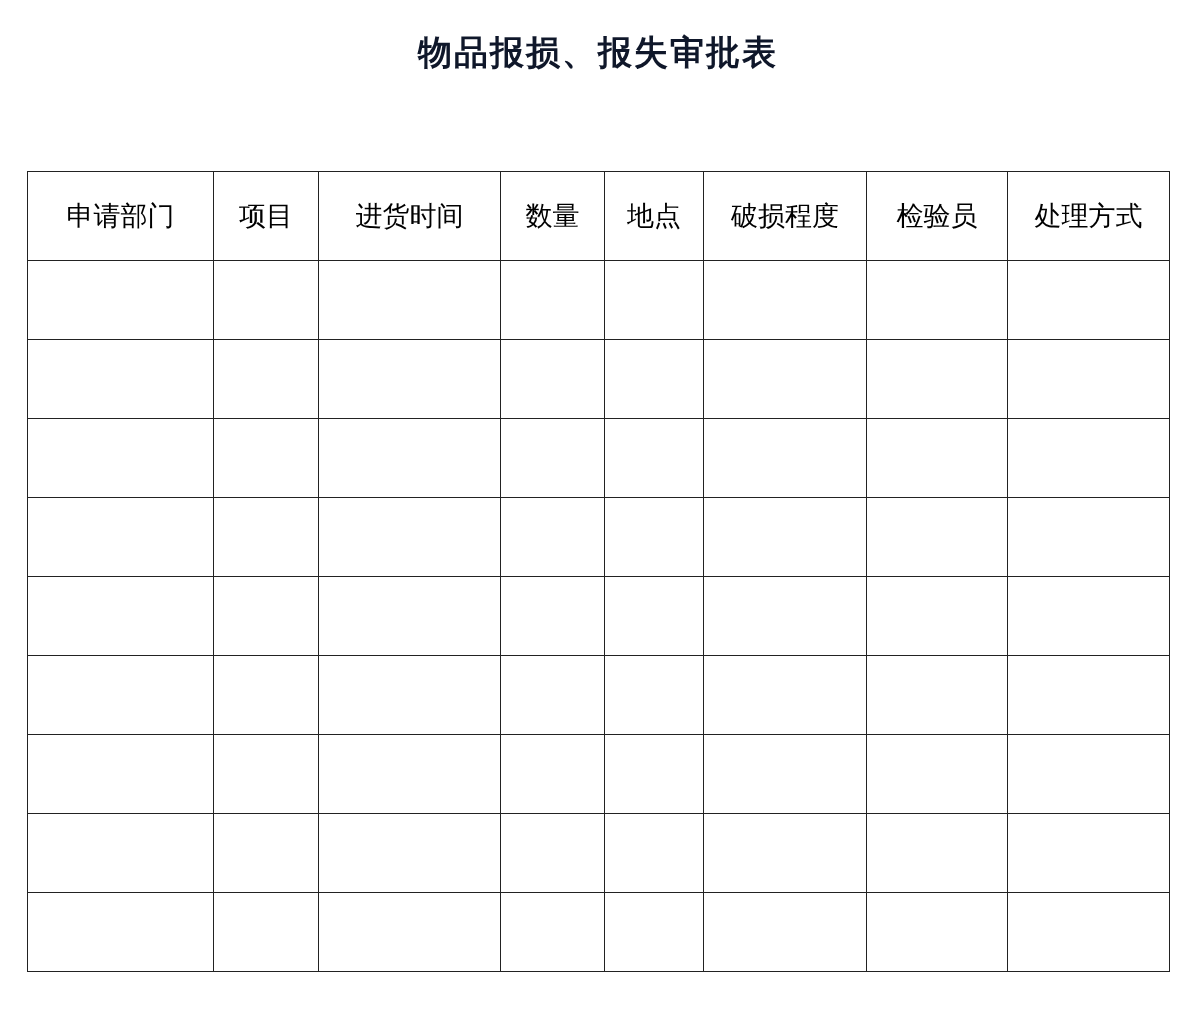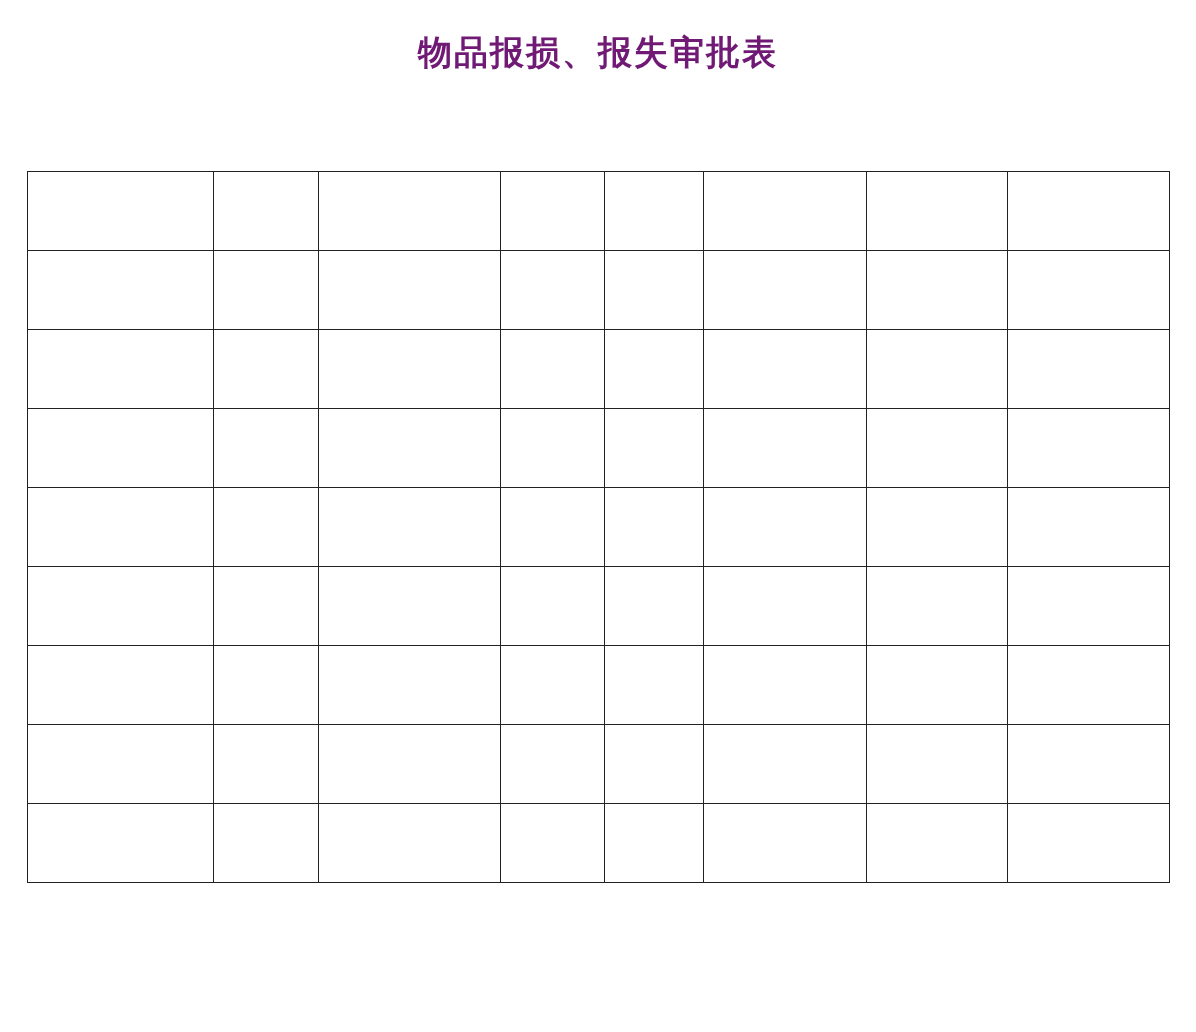--- a/index.html
+++ b/index.html
@@ -20,21 +20,21 @@
     height: 1032px;
     background: #ffffff;
   }
   .doc-title {
     text-align: center;
     font-family: "Liberation Sans", "DejaVu Sans", sans-serif;
     font-weight: bold;
     font-size: 34px;
     letter-spacing: 2px;
     padding-top: 30px;
-    color: #701a75;
+    color: #0f172a;
   }
   .table-wrap {
     position: absolute;
     left: 27px;
     top: 171px;
     width: 1142px;
   }
   table.form {
     border-collapse: collapse;
     table-layout: fixed;
@@ -89,20 +89,30 @@
         <col class="c1">
           <col class="c2">
           <col class="c3">
           <col class="c4">
         <col class="c5">
           <col class="c6">
           <col class="c7">
           <col class="c8">
       </colgroup>
       <tbody>
+        <tr class="head-row">
+          <td>申请部门</td>
+          <td>项目</td>
+          <td>进货时间</td>
+          <td>数量</td>
+          <td>地点</td>
+          <td>破损程度</td>
+          <td>检验员</td>
+          <td>处理方式</td>
+        </tr>
 
         <tr class="body-row">
           <td></td>
           <td></td>
           <td></td>
           <td></td>
           <td></td>
           <td></td>
           <td></td>
           <td></td>

